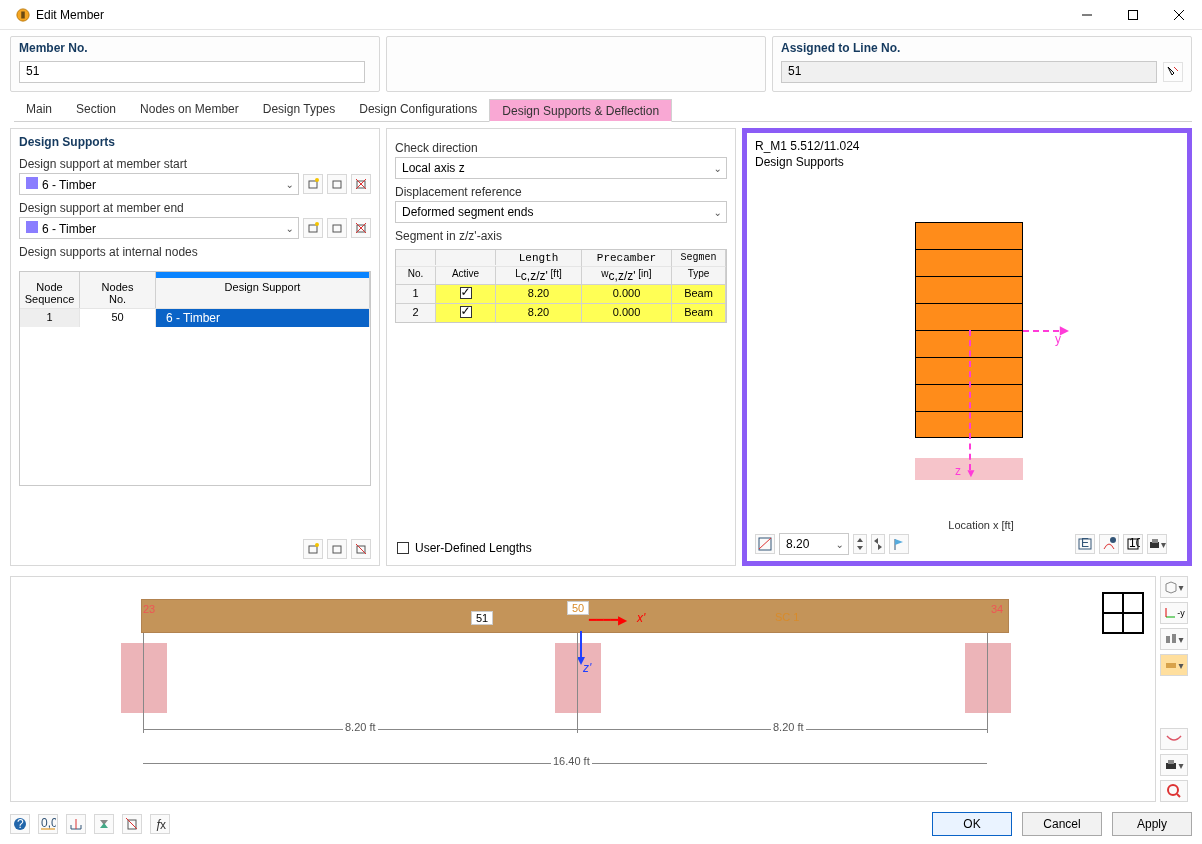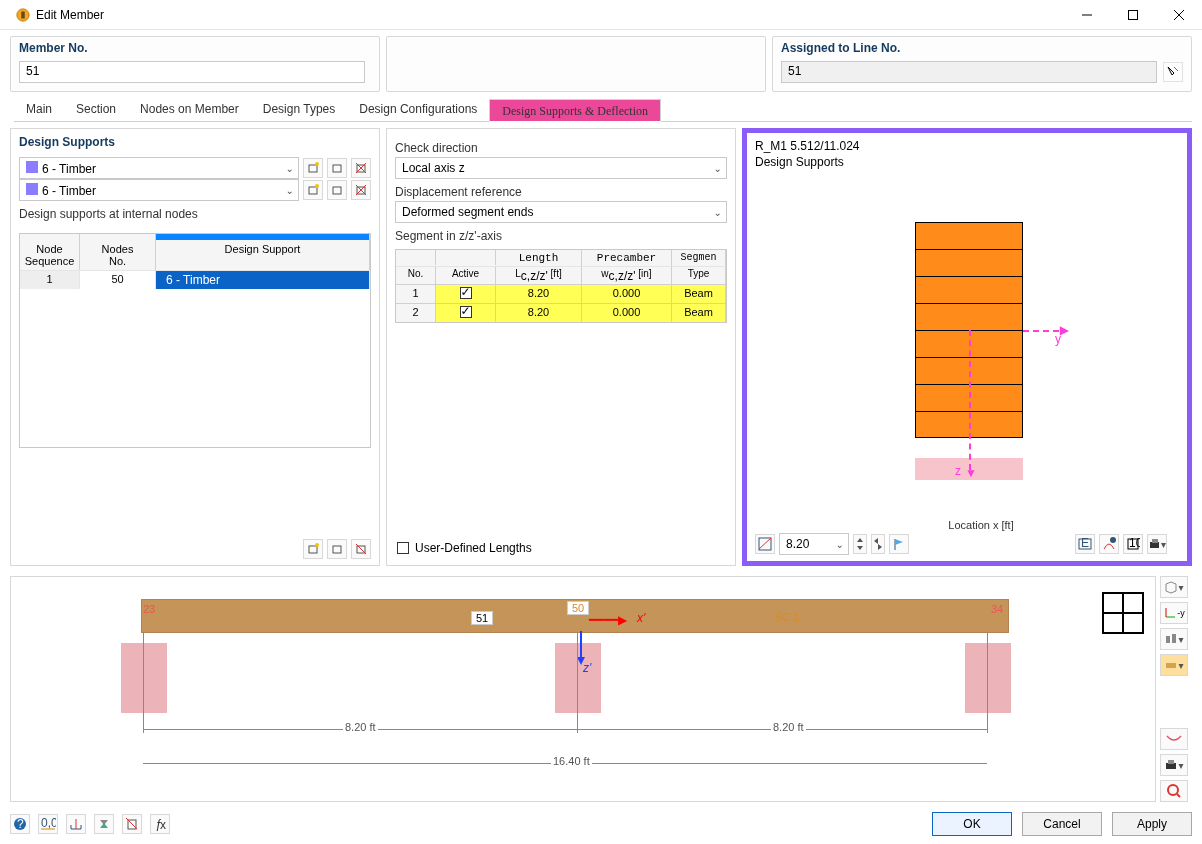--- a/index.html
+++ b/index.html
@@ -17,21 +17,21 @@
 .pbox-mid { flex:1; }
 .pbox-line { width:420px; position:relative;}
 .plabel { color:#153a5f; font-weight:600; margin-bottom:6px; }
 .textbox { border:1px solid #c9c9c9; background:#fff; height:22px; padding:2px 6px; width:346px;}
 .textbox-line { display:flex; align-items:center; gap:6px;}
 .textbox-line .textbox { flex:1; background:#f0f0f0;}
 .pick-icon { width:20px; height:20px; border:1px solid #e2e2e2; display:flex;align-items:center;justify-content:center;}
 
 .tabs { display:flex; border-bottom:1px solid #d0d0d0; margin:4px 10px 0 14px; height:24px;}
 .tab { padding:4px 12px; color:#333; cursor:default; }
-.tab.active { border:1px solid #d0d0d0; border-bottom:1px solid #fff; background:#ec4899; position:relative; top:1px;font-family:Liberation Serif, serif; }
+.tab.active { border:1px solid #d0d0d0; border-bottom:1px solid #fff; background:#f9a8d4; position:relative; top:1px; }
 
 .content { display:flex; gap:6px; padding:6px 10px; }
 .col1 { width:370px; border:1px solid #d8d8d8; padding:6px 8px 34px 8px; position:relative;}
 .col2 { width:350px; border:1px solid #d8d8d8; padding:6px 8px 40px 8px; position:relative;}
 .col3 { flex:1; border:5px solid #8b5cf6; padding:6px 20px 6px 8px; position:relative;}
 .section-title { color:#153a5f; font-weight:600; margin-bottom:8px;}
 .section-title .right { float:right; color:#153a5f; font-weight:600;}
 .field-label { color:#333; margin:6px 0 2px 0;}
 .combo-row { display:flex; gap:4px; align-items:center;}
 .combo { flex:1; border:1px solid #c9c9c9; height:22px; display:flex; align-items:center; justify-content:space-between; padding:0 4px 0 6px; background:#fff;}
@@ -170,20 +170,21 @@
   <div class="tab">Nodes on Member</div>
   <div class="tab">Design Types</div>
   <div class="tab">Design Configurations</div>
   <div class="tab active">Design Supports &amp; Deflection</div>
 </div>
 
 <div class="content">
 
   <div class="col1">
     <div class="section-title">Design Supports</div>
+    <div class="field-label">Design support at member start</div>
     <div class="combo-row">
       <div class="combo">
           <span><span class="swatch"></span><span>6 - Timber</span></span>
           <span class="chev">⌄</span>
         </div>
       <div class="iconbtn">
           <svg width="12" height="12">
             <rect x="2" y="3" width="8" height="7" fill="none" stroke="#555"></rect>
             <circle cx="10" cy="2" r="2" fill="#f5c400"></circle>
           </svg>
@@ -195,20 +196,21 @@
         </div>
       <div class="iconbtn">
           <svg width="12" height="12">
             <rect x="2" y="3" width="8" height="7" fill="none" stroke="#555"></rect>
             <line x1="1" y1="1" x2="11" y2="11" stroke="#d33"></line>
             <line x1="11" y1="1" x2="1" y2="11" stroke="#d33"></line>
           </svg>
         </div>
     </div>
 
+    <div class="field-label">Design support at member end</div>
     <div class="combo-row">
       <div class="combo">
           <span><span class="swatch"></span><span>6 - Timber</span></span>
           <span class="chev">⌄</span>
         </div>
       <div class="iconbtn">
           <svg width="12" height="12">
             <rect x="2" y="3" width="8" height="7" fill="none" stroke="#555"></rect>
             <circle cx="10" cy="2" r="2" fill="#f5c400"></circle>
           </svg>

